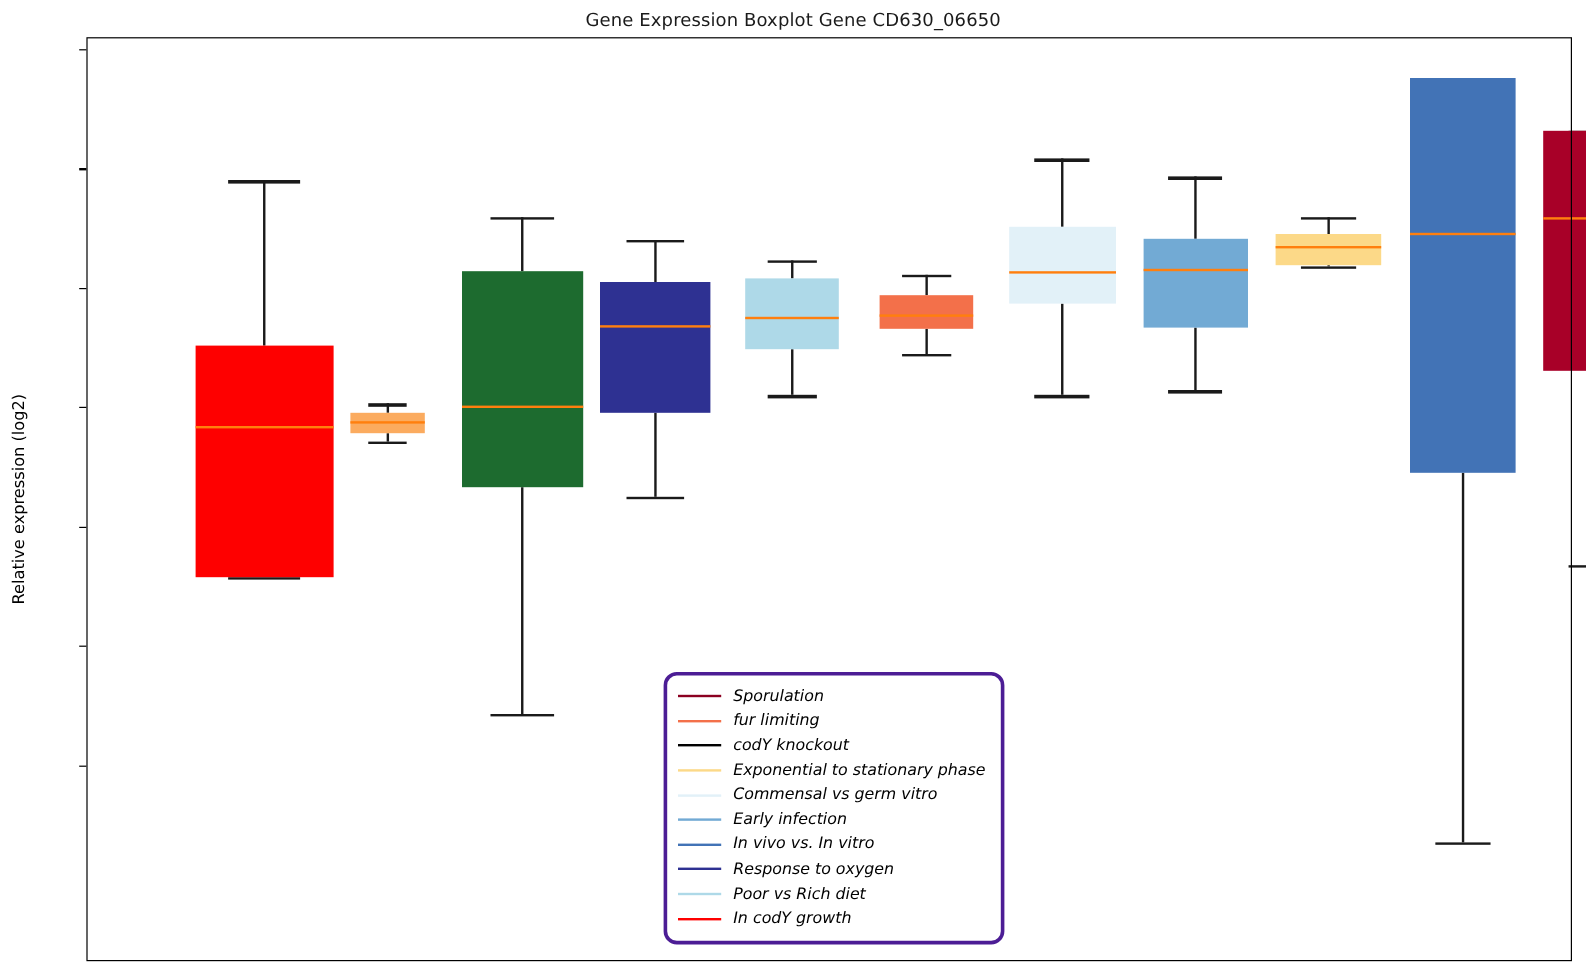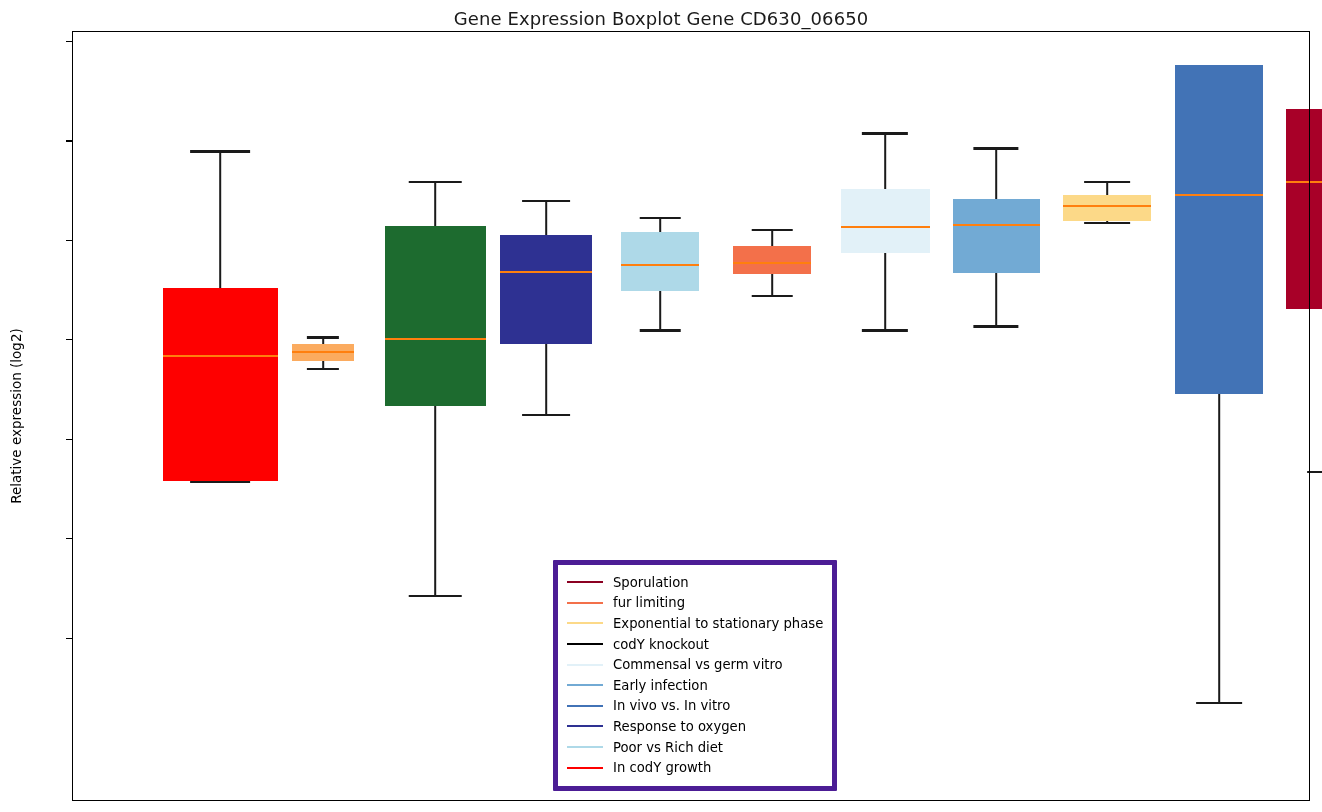--- a/index.html
+++ b/index.html
@@ -1,21 +1,21 @@
 <!DOCTYPE html>
 <html><head>
 <meta charset="utf-8">
 <style>
   html,body{margin:0;padding:0;background:#ffffff;}
   body{width:1322px;height:812px;font-family:"DejaVu Sans","Liberation Sans",sans-serif;overflow:hidden;}
   #figure{position:relative;width:1322px;height:812px;background:#ffffff;}
 
   #chart-title{
     position:absolute;left:0;top:8px;width:1322px;text-align:center;
-    font-size:18px;color:#1a1a1a;letter-spacing:0.1px;
+    font-size:15px;color:#1a1a1a;letter-spacing:0.1px;
   }
 
   #plot-frame{
     position:absolute;left:72px;top:31px;width:1238px;height:770px;
     border:1.1px solid #000000;box-sizing:border-box;background:transparent;
   }
 
   #plot-area{position:absolute;left:72px;top:31px;width:1238px;height:770px;}
   .ytick-mark{position:absolute;left:-6px;width:6px;height:1.1px;background:#000;}
   #ylabel{
@@ -26,22 +26,22 @@
   }
 
   .box-group{position:absolute;top:0;height:100%;}
   .whisker-line{position:absolute;width:1.6px;background:#1a1a1a;left:50%;transform:translateX(-50%);}
   .cap{position:absolute;height:2.2px;background:#1a1a1a;left:50%;transform:translateX(-50%);}
   .box-rect{position:absolute;left:0;width:100%;box-sizing:border-box;}
   .median{position:absolute;left:0;width:100%;height:2.2px;background:#ff7f0e;}
 
   #legend{
     position:absolute;left:553px;top:560px;width:284px;
-    border:5px solid #4c1d95;background:rgba(255,255,255,0.92);
-    border-radius:1px;padding:7px 9px 8px 9px;box-sizing:border-box;
+    border:3px solid #4c1d95;background:rgba(255,255,255,0.92);
+    border-radius:11px;padding:7px 9px 8px 9px;box-sizing:border-box;font-style:italic;
   }
   .legend-row{display:flex;align-items:center;height:20.6px;}
   .legend-swatch{width:36px;height:0;border-top-width:2.4px;border-top-style:solid;margin-right:10px;flex:0 0 36px;}
   .legend-label{font-size:13.2px;color:#000;white-space:nowrap;}
 </style>
 </head>
 <body>
 
 <div id="figure">
 
@@ -151,26 +151,26 @@
   <div id="legend">
       <div class="legend-row">
         <span class="legend-swatch" style="border-top-color: rgb(139, 0, 33);"></span>
         <span class="legend-label">Sporulation</span>
       </div>
       <div class="legend-row">
         <span class="legend-swatch" style="border-top-color: rgb(243, 112, 74);"></span>
         <span class="legend-label">fur limiting</span>
       </div>
       <div class="legend-row">
+        <span class="legend-swatch"></span>
+        <span class="legend-label">codY knockout</span>
+      </div>
+      <div class="legend-row">
         <span class="legend-swatch" style="border-top-color: rgb(252, 217, 136);"></span>
         <span class="legend-label">Exponential to stationary phase</span>
-      </div>
-      <div class="legend-row">
-        <span class="legend-swatch"></span>
-        <span class="legend-label">codY knockout</span>
       </div>
       <div class="legend-row">
         <span class="legend-swatch" style="border-top-color: rgb(226, 241, 248);"></span>
         <span class="legend-label">Commensal vs germ vitro</span>
       </div>
       <div class="legend-row">
         <span class="legend-swatch" style="border-top-color: rgb(114, 170, 212);"></span>
         <span class="legend-label">Early infection</span>
       </div>
       <div class="legend-row">

